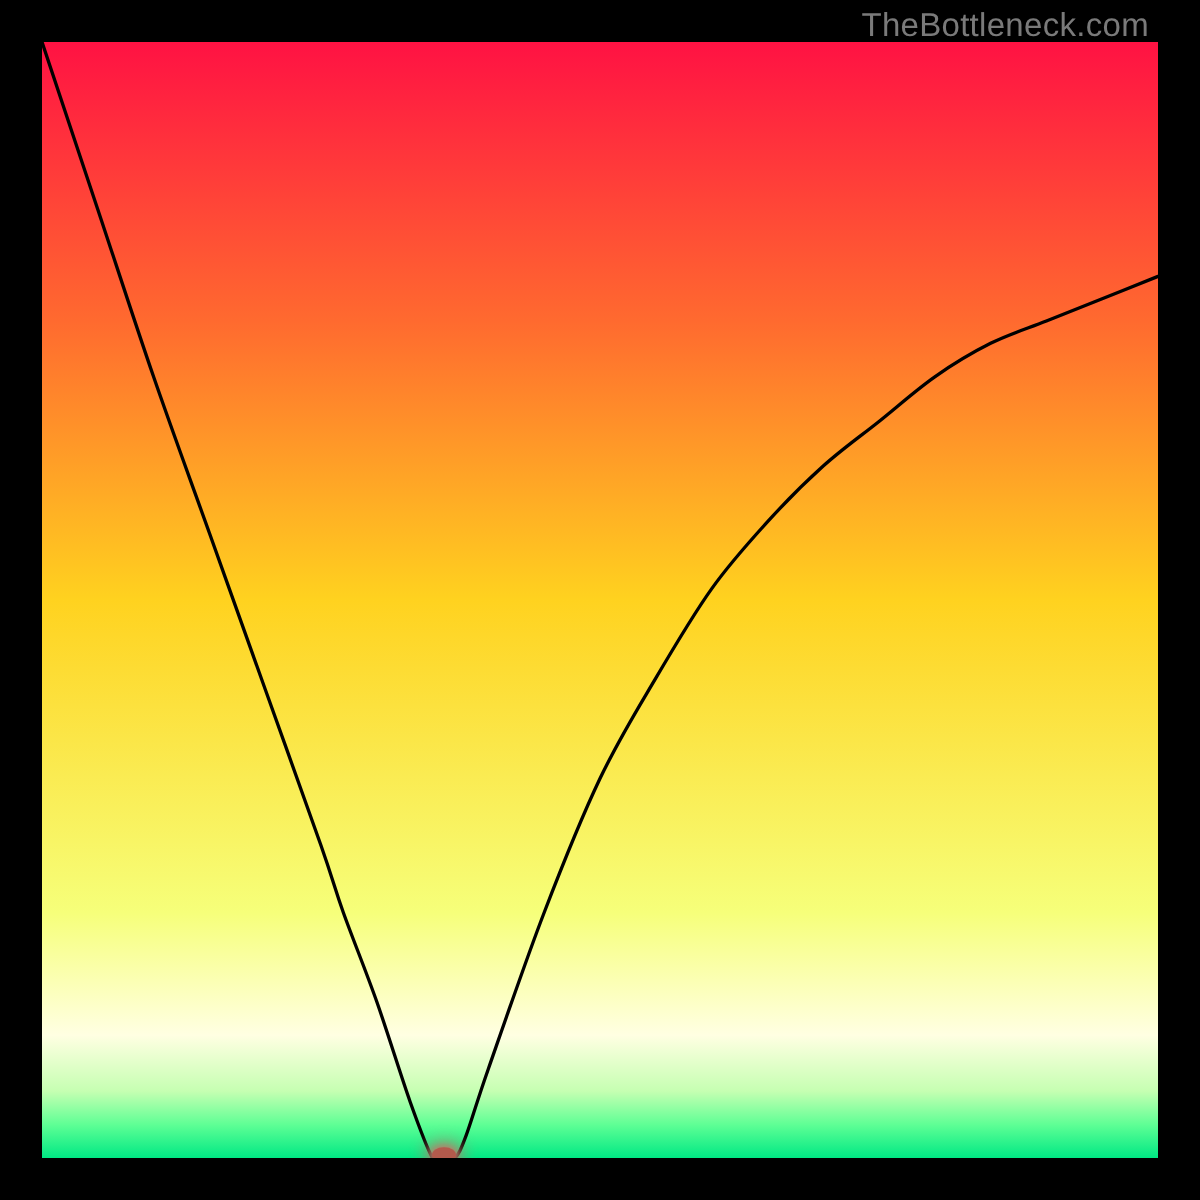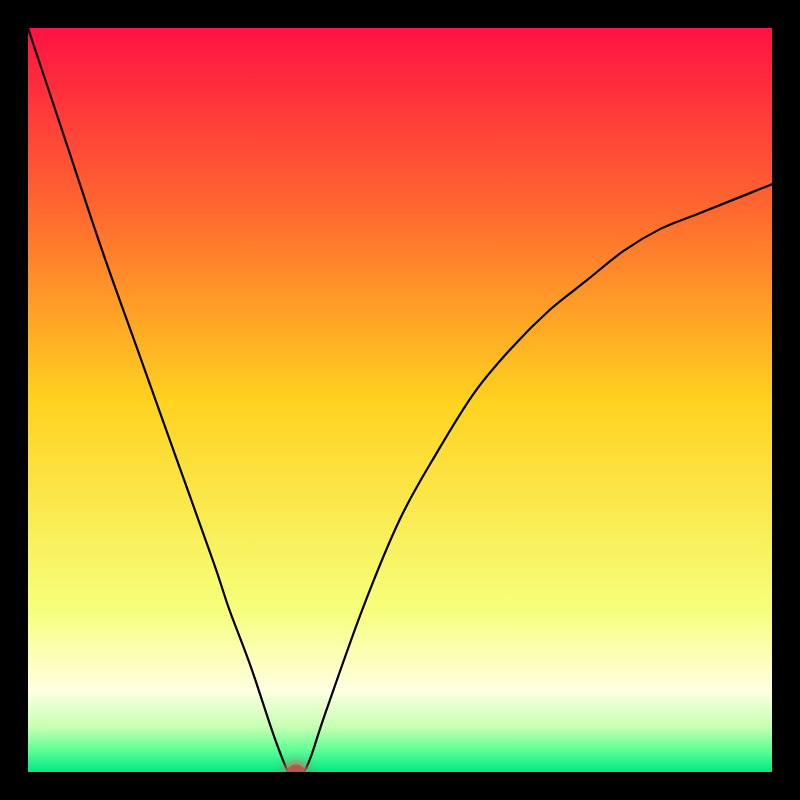--- a/index.html
+++ b/index.html
@@ -79,14 +79,15 @@
 
     <svg class="curve-svg" viewBox="0 0 744 744" preserveAspectRatio="none">
       <path id="curve-path" d="M 0.00 0.00 C 6.20 18.60, 24.80 74.40, 37.20 111.60 C 49.60 148.80, 62.00 187.24, 74.40 223.20 C 86.80 259.16, 99.20 292.64, 111.60 327.36 C 124.00 362.08, 136.40 396.80, 148.80 431.52 C 161.20 466.24, 177.32 510.88, 186.00 535.68 C 194.68 560.48, 194.68 562.96, 200.88 580.32 C 207.08 597.68, 215.76 618.76, 223.20 639.84 C 230.64 660.92, 239.32 689.44, 245.52 706.80 C 251.72 724.16, 256.68 737.80, 260.40 744.00 C 264.12 750.20, 265.36 744.00, 267.84 744.00 C 270.32 744.00, 272.80 746.48, 275.28 744.00 C 277.76 741.52, 279.00 739.04, 282.72 729.12 C 286.44 719.20, 288.92 709.28, 297.60 684.48 C 306.28 659.68, 322.40 612.56, 334.80 580.32 C 347.20 548.08, 359.60 517.08, 372.00 491.04 C 384.40 465.00, 396.80 445.16, 409.20 424.08 C 421.60 403.00, 434.00 381.92, 446.40 364.56 C 458.80 347.20, 471.20 333.56, 483.60 319.92 C 496.00 306.28, 508.40 293.88, 520.80 282.72 C 533.20 271.56, 545.60 262.88, 558.00 252.96 C 570.40 243.04, 582.80 231.88, 595.20 223.20 C 607.60 214.52, 620.00 207.08, 632.40 200.88 C 644.80 194.68, 657.20 190.96, 669.60 186.00 C 682.00 181.04, 694.40 176.08, 706.80 171.12 C 719.20 166.16, 737.80 158.72, 744.00 156.24" fill="none" stroke="#000" stroke-width="2.2" stroke-linejoin="round" stroke-linecap="round"></path>
     </svg>
 
     <div class="marker" id="marker-blur" style="left: 267.84px; top: 742px; width: 28px; height: 19.6px; background: rgb(183, 127, 106); filter: blur(5px); opacity: 0.75;"></div>
     <div class="marker" id="marker-core" style="left: 267.84px; top: 742px; width: 16px; height: 10.4px; background: rgb(179, 90, 76); box-shadow: rgb(183, 127, 106) 0px 0px 4px 1px;"></div>
 
   </div>
 
+  <div class="attribution">TheBottleneck.com</div>
 
 </div>
 
 </body></html>

